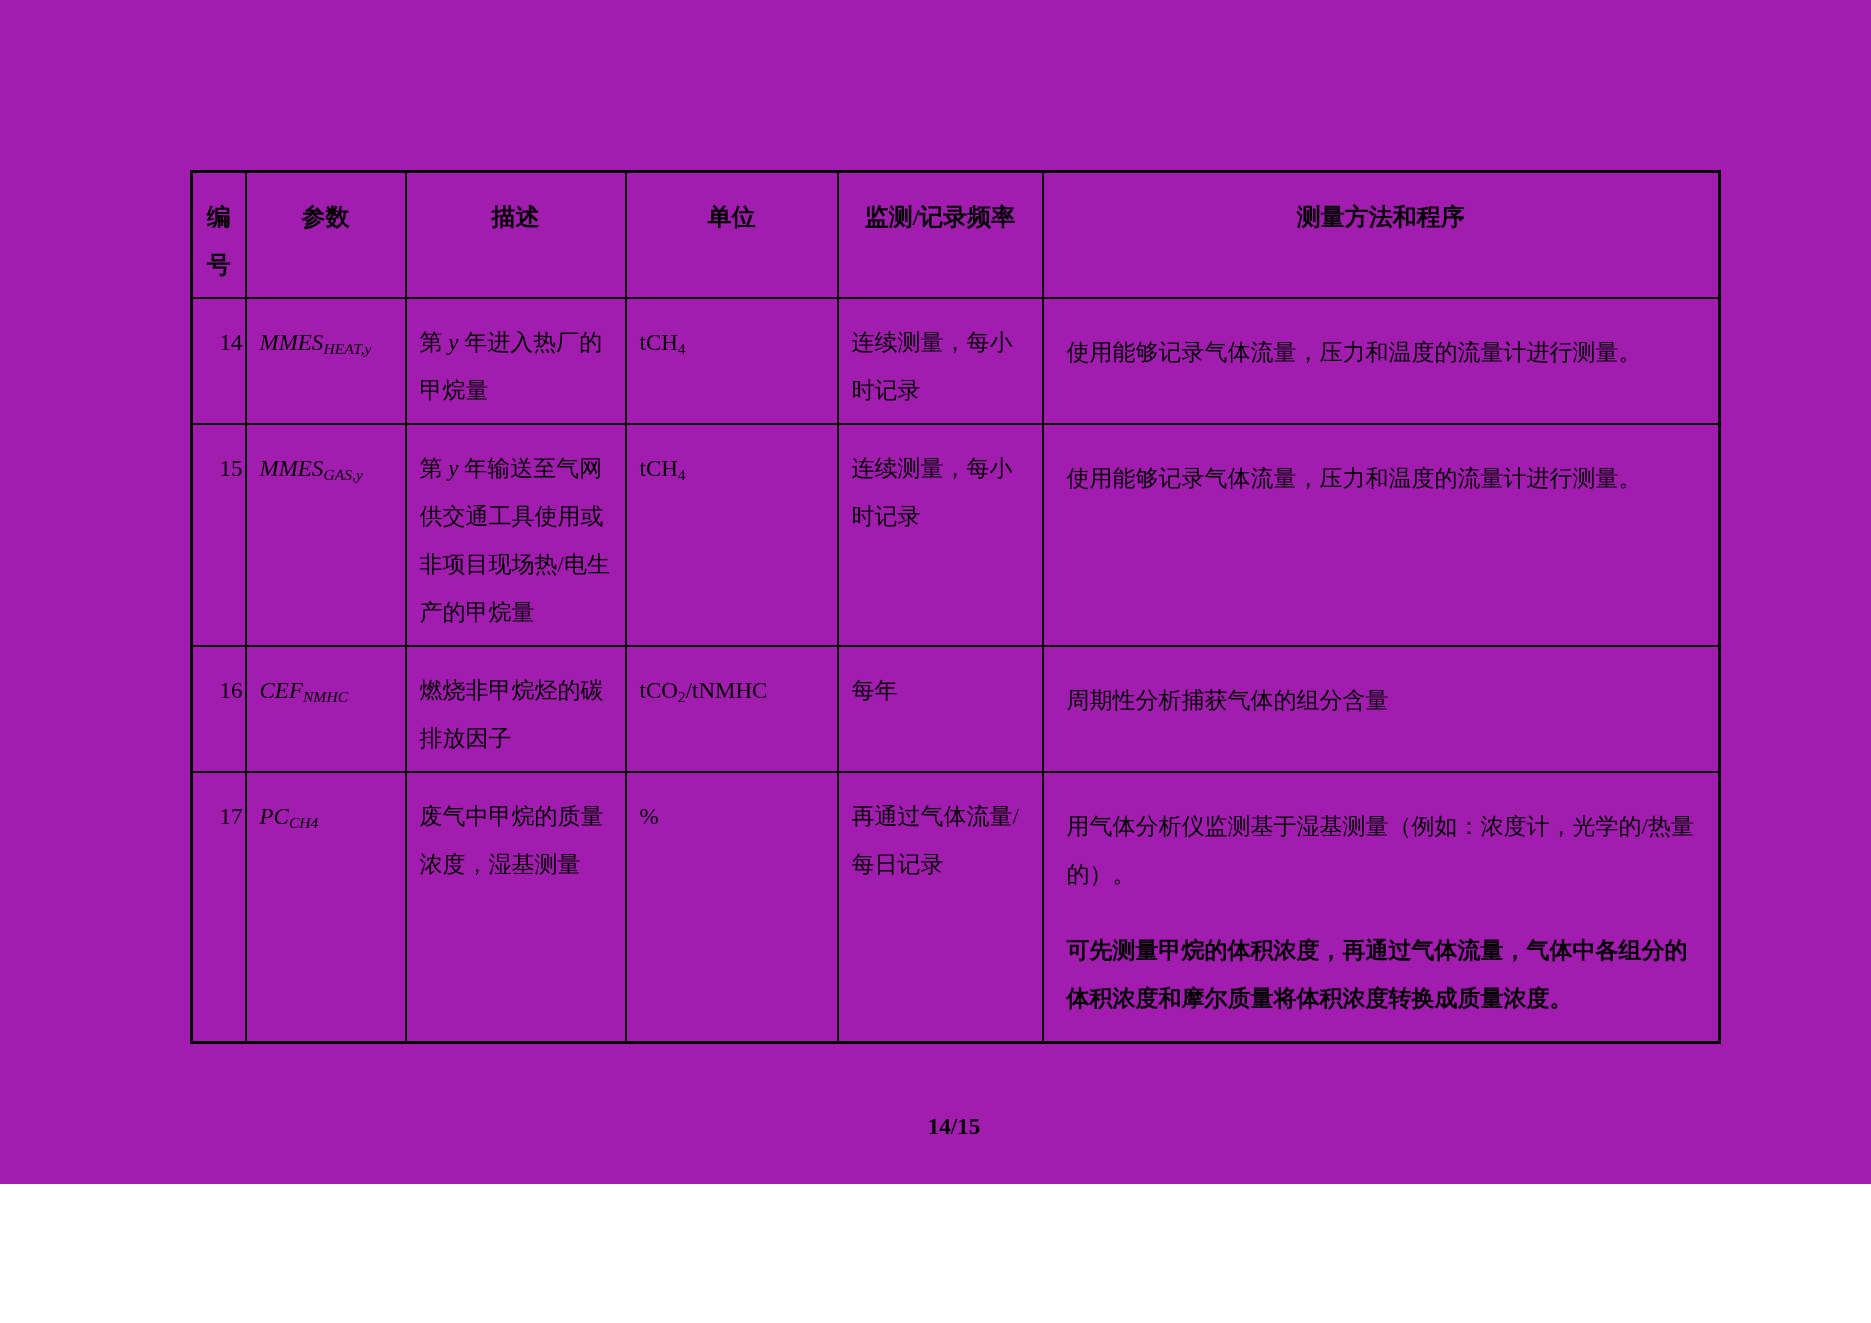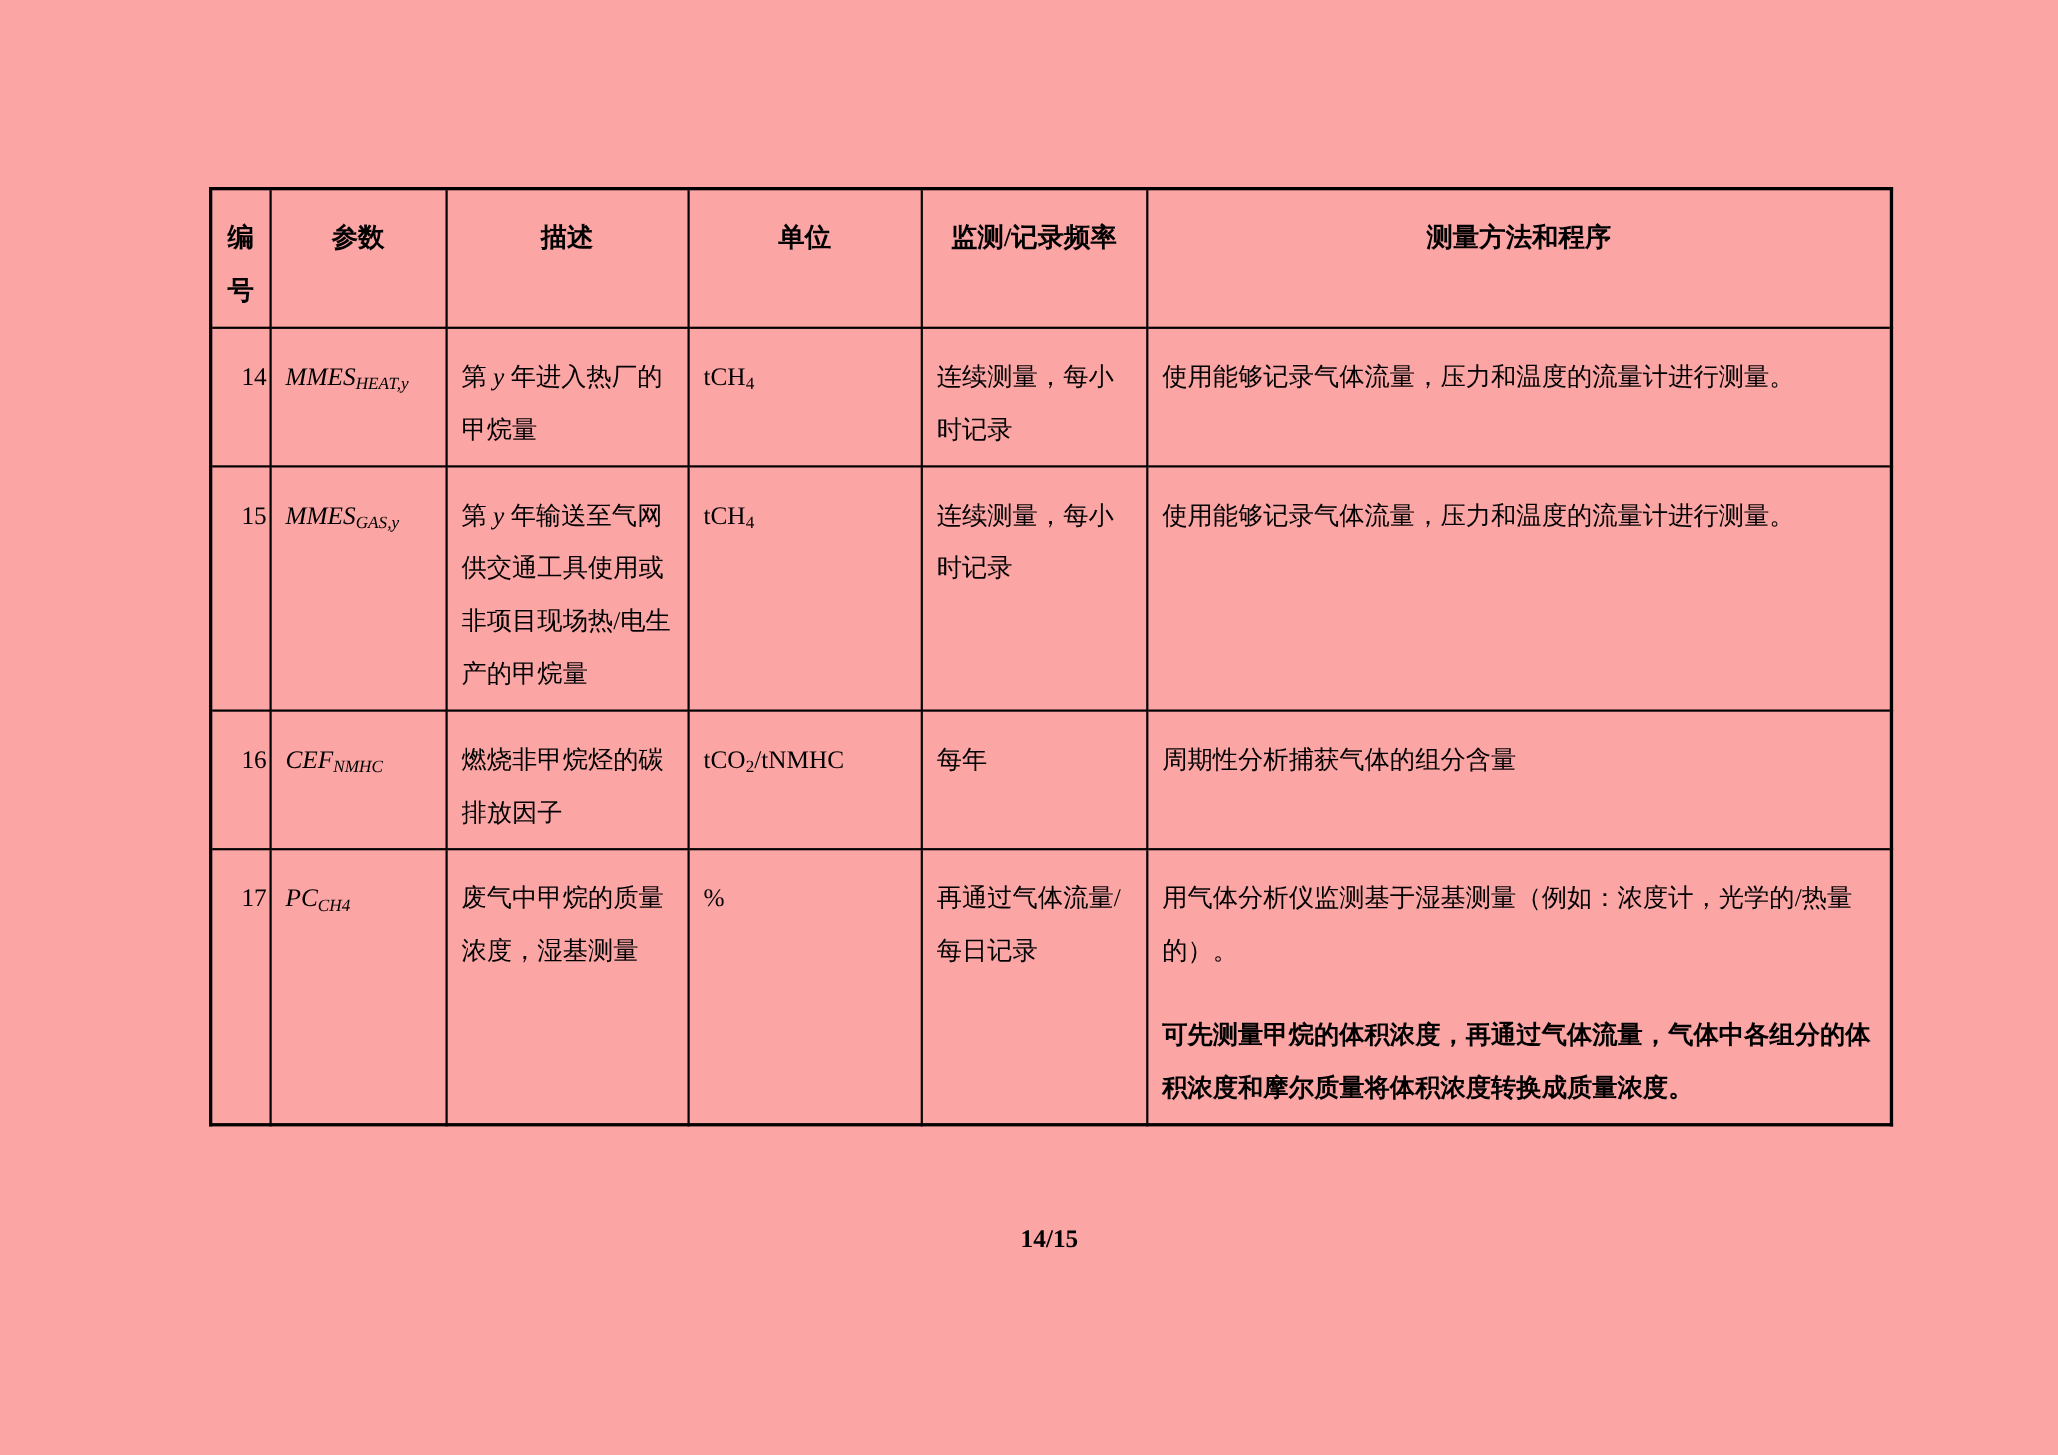--- a/index.html
+++ b/index.html
@@ -3,22 +3,22 @@
 <meta charset="utf-8">
 <style>
   html, body {
     margin: 0;
     padding: 0;
     background: #ffffff;
   }
   .page {
     position: relative;
     width: 1871px;
-    height: 1323px;
-    background: #fca5a5;
+    height: 1184px;
+    background: #a21caf;
     font-family: "Liberation Serif", "DejaVu Serif", serif;
     color: #000000;
     overflow: hidden;
   }
   table.mon-table {
     position: absolute;
     left: 190px;
     top: 170px;
     width: 1528px;
     border-collapse: collapse;
@@ -59,21 +59,21 @@
   sub {
     font-size: 0.68em;
     line-height: 0;
     vertical-align: -0.25em;
     margin-top: 48px;
   }
   .var-italic {
     font-style: italic;
   }
   .mp {
-    margin: 0;
+    margin: 10px;
   }
   .mp2 {
     margin-top: 28px;
     font-weight: bold;
   }
   .mp2:empty {
     display: none;
   }
   .page-number {
     position: absolute;

